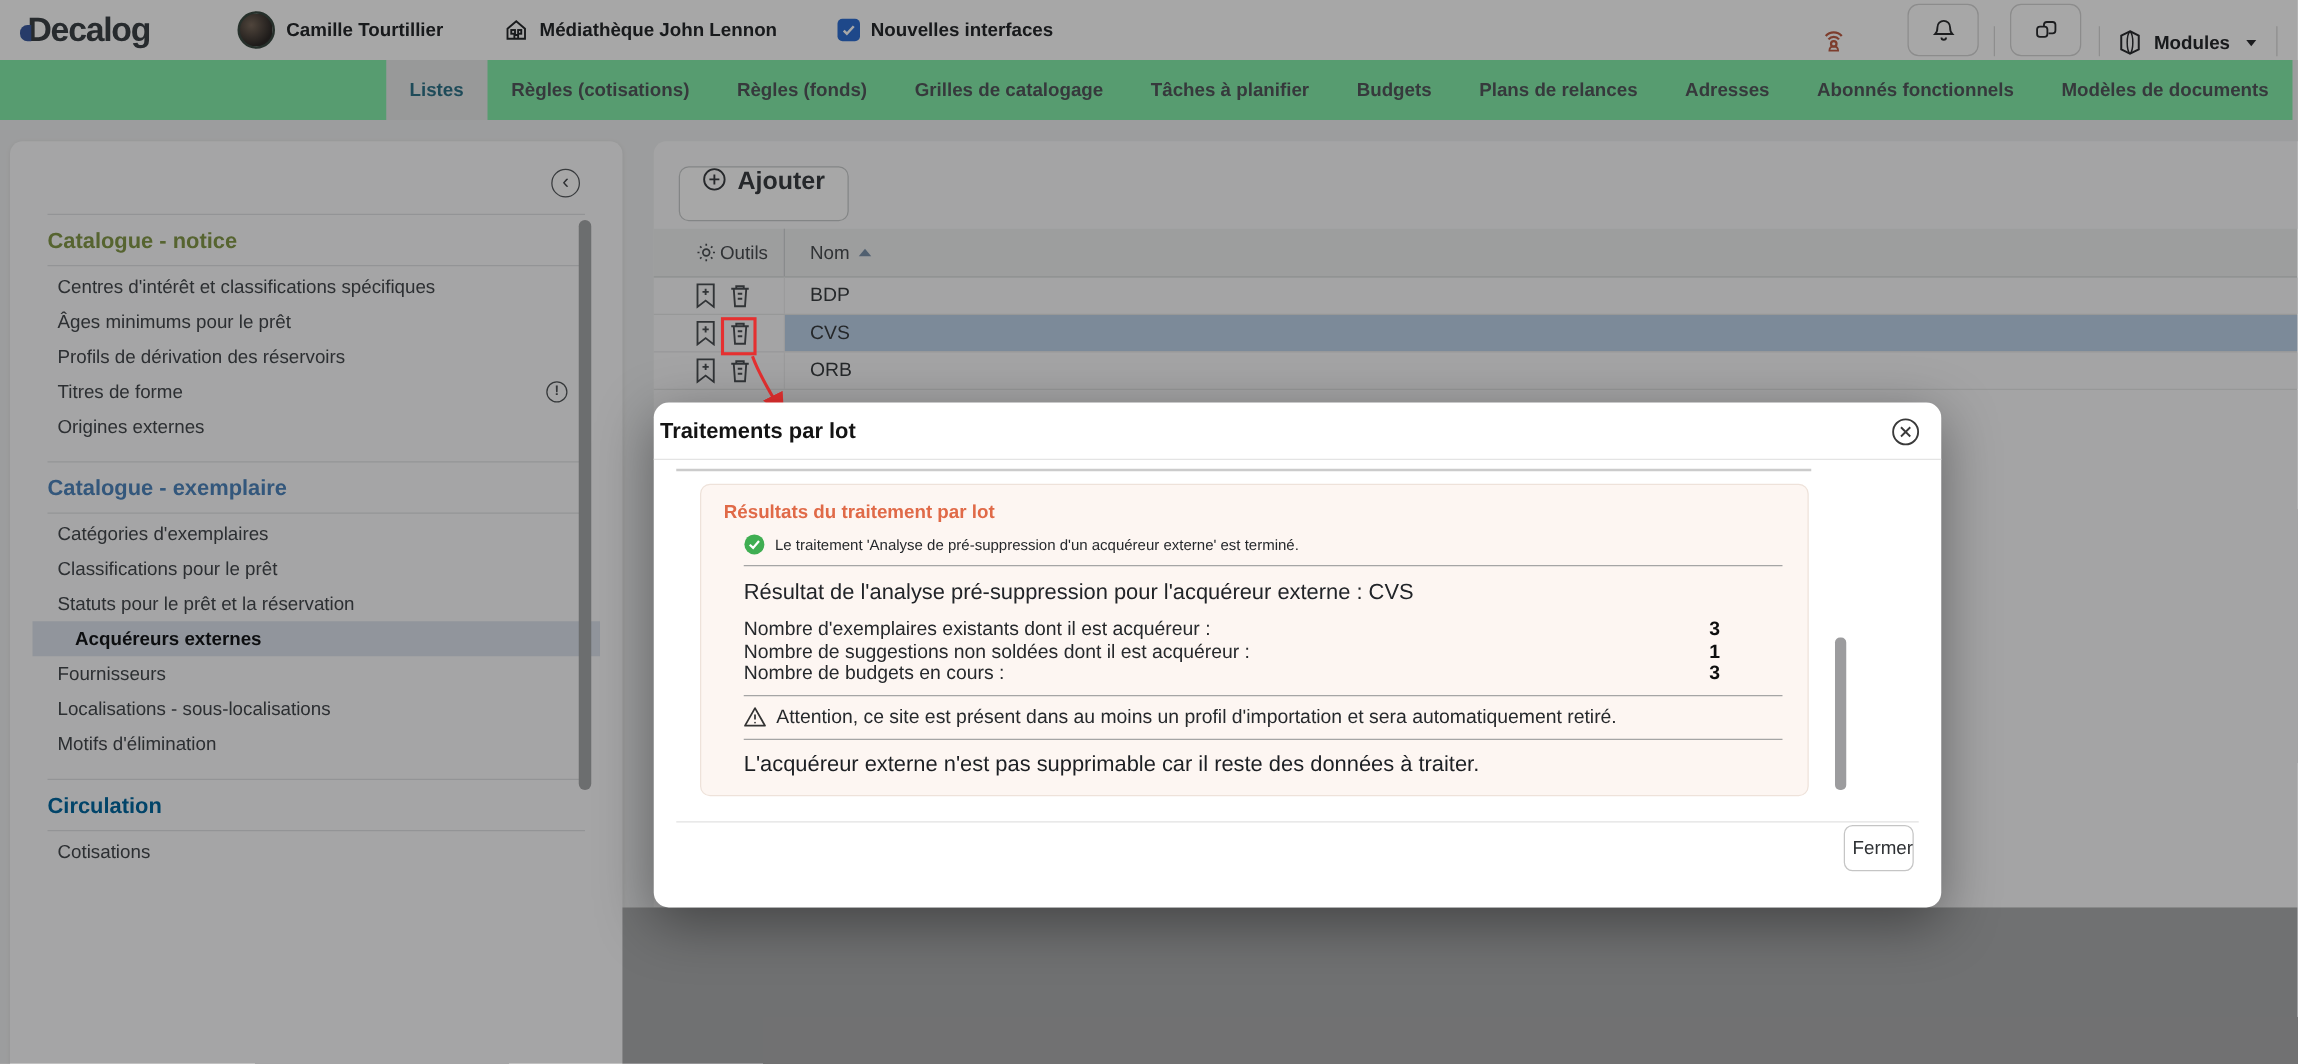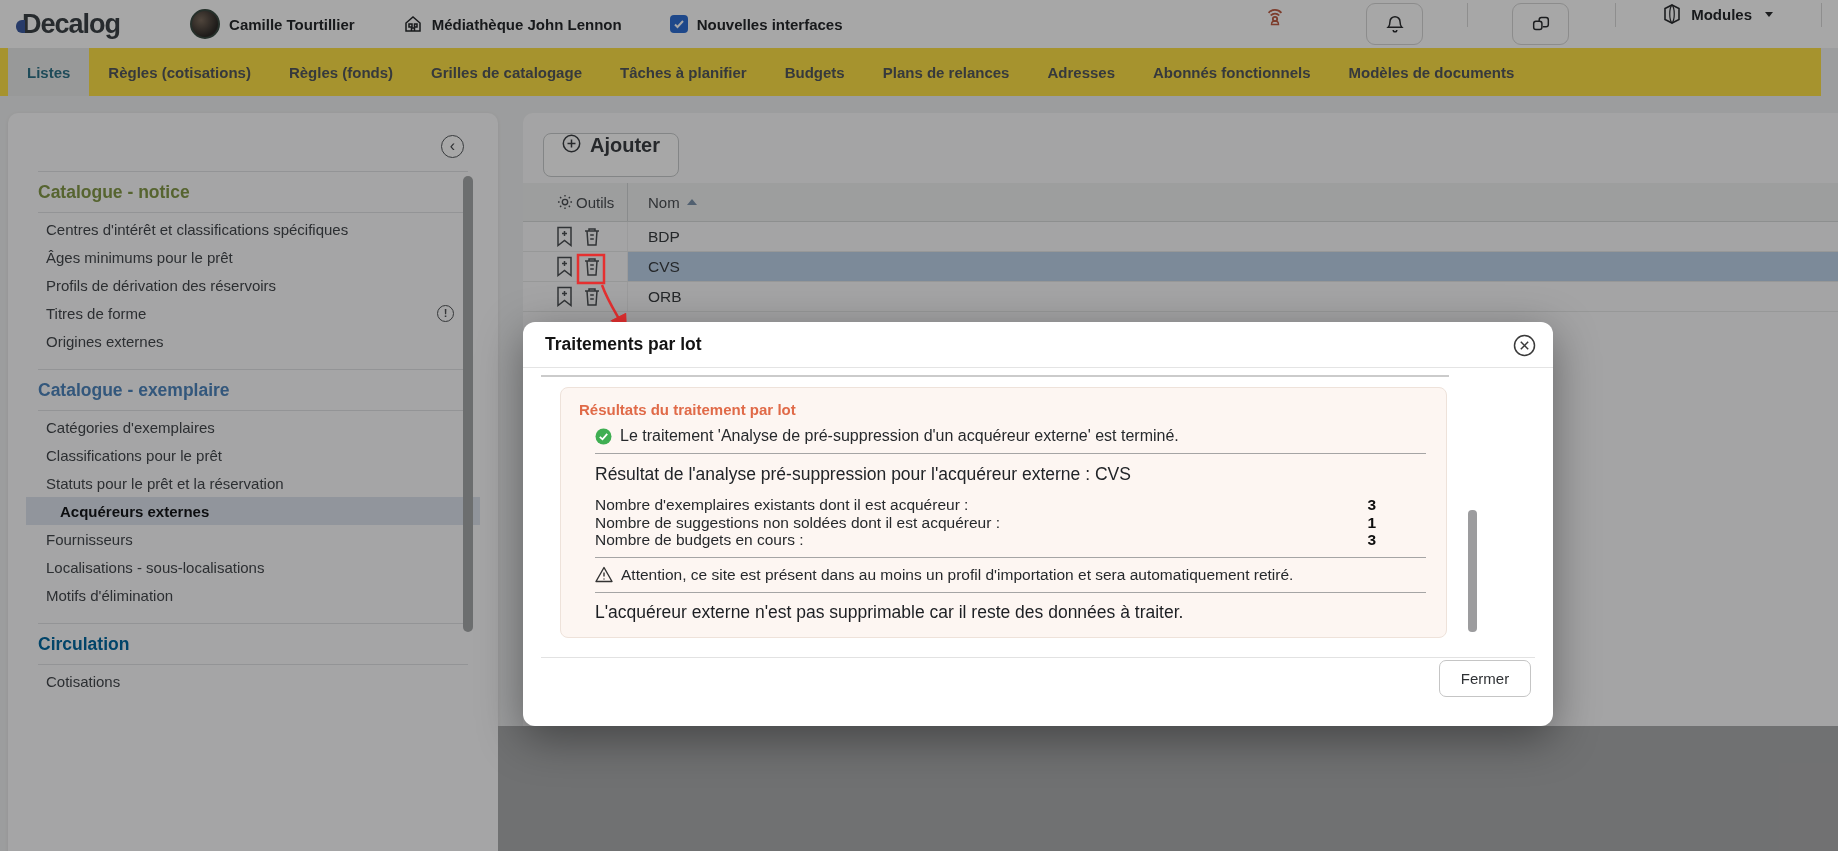--- a/index.html
+++ b/index.html
@@ -11,21 +11,21 @@
   .logo { font-size:27px; font-weight:800; color:#3c4247; letter-spacing:-1px; position:relative; padding-left:6px; }
   .logo::before { content:""; position:absolute; left:0; bottom:7px; width:9px; height:13px; background:#3c5ba0; border-radius:6px 0 0 6px; }
   .hgroup { display:flex; align-items:center; gap:9px; font-size:15px; font-weight:700; color:#26282b; }
   .avatar { width:30px; height:30px; border-radius:50%; background:radial-gradient(circle at 35% 35%, #7a6a5c, #2e2a28 70%); border:2px solid #3a4a42; }
   .hsep { width:1px; height:24px; background:#d9d9d9; }
   .chk { width:18px; height:18px; border-radius:4px; background:#2e6fd3; display:flex; align-items:center; justify-content:center; }
   .iconbtn { width:57px; height:42px; border:1px solid #d6d6d6; border-radius:9px; background:#fff; display:flex; align-items:center; justify-content:center; }
   .caret { width:0; height:0; border-left:4px solid transparent; border-right:4px solid transparent; border-top:5px solid #2b2d30; margin-left:4px; }
 
   
-  .tabsbar { position:absolute; left:0; top:48px; right:17px; height:48px; background:#fde047; display:flex; align-items:stretch; padding-left:8px; z-index:2; }
+  .tabsbar { position:absolute; left:0; top:48px; right:4px; height:48px; background:#86efac; display:flex; align-items:stretch; padding-left:8px; z-index:2;justify-content:flex-end; }
   .tab { display:flex; align-items:center; padding:0 19px; font-size:15px; font-weight:700; color:#53585c; }
   .tab.active { color:#2f7389; background:#e8eaea; }
 
   
   .sidebar { position:absolute; left:8px; top:113px; width:490px; height:760px; background:#fcfcfd; border-radius:10px; box-shadow:0 1px 4px rgba(0,0,0,.07); z-index:3; padding:58px 30px 0 30px; }
   .collapse { position:absolute; top:22px; right:34px; width:23px; height:23px; border:1.5px solid #565a5e; border-radius:50%; color:#46494d; font-size:16px; line-height:20px; text-align:center; background:#fff; }
   .sdiv { border:none; border-top:1px solid #e1e3e5; margin:0; }
   .sect h3 { margin:10px 0 9px; font-size:17.5px; font-weight:800; }
   .sect ul { list-style:none; margin:2px 0 0; padding:0 0 14px; }
   .sect li { height:28px; display:flex; align-items:center; padding-left:8px; font-size:15px; color:#44484d; }
@@ -48,38 +48,38 @@
   .row .name { padding-left:20px; font-size:15.5px; color:#393d41; }
   .row.sel { background:linear-gradient(90deg, rgba(0,0,0,0) 0 105px, #bed3ea 105px 100%); }
   .dark-strip { position:absolute; left:498px; top:726px; width:1340px; height:125px; background:#acadae; z-index:3; }
 
   
   .overlay { position:absolute; inset:0; background:rgba(0,0,0,0.345); z-index:10; }
   .annot { position:absolute; left:570px; top:248px; width:90px; height:100px; z-index:20; pointer-events:none; }
 
   
   .modal { position:absolute; left:523px; top:322px; width:1030px; height:404px; background:#fff; border-radius:12px; box-shadow:0 12px 45px rgba(0,0,0,.4); z-index:30; }
-  .m-head { height:46px; display:flex; align-items:center; padding:0 22px; border-bottom:1px solid #e4e4e4; position:relative; }
+  .m-head { height:46px; display:flex; align-items:center; padding:0 5px; border-bottom:1px solid #e4e4e4; position:relative; }
   .m-title { font-size:17.5px; font-weight:800; color:#141414; }
   .m-close { position:absolute; right:17px; top:12px; width:23px; height:23px; background:none; border:none; padding:0; cursor:pointer; }
   .m-track { height:2px; background:#cbcbcb; margin:7px 0 0 18px; width:908px; }
   .m-body { position:absolute; left:0; top:46px; right:0; bottom:86px; overflow:hidden; }
   .m-panel { margin:10px 0 0 37px; width:887px; background:#fdf6f2; border:1px solid #eee2da; border-radius:8px; padding:13px 20px 14px 18px; }
   .p-title { color:#e06a48; font-weight:800; font-size:15px; }
   .p-inner { padding-left:16px; }
-  .p-check { margin-top:9px; display:flex; align-items:center; gap:8px; font-size:16px; color:#26292c; }
+  .p-check { margin-top:9px; display:flex; align-items:center; gap:8px; font-size:12px; color:#26292c; }
   .p-hr { border:none; border-top:1px solid #a5a5a5; margin:8px 0; }
   .p-result { font-size:17.5px; color:#212428; margin:10px 0 11px; }
   .crow { position:relative; font-size:15.5px; color:#26292c; line-height:17.5px; }
   .crow b { position:absolute; right:50px; top:0; font-weight:800; color:#0e0e0e; font-size:15.5px; }
   .p-warn { display:flex; align-items:center; gap:8px; font-size:15.5px; color:#26292c; margin:2px 0; }
   .p-concl { font-size:17.5px; color:#1c1f23; margin-top:9px; }
   .m-scroll { position:absolute; right:76px; top:188px; width:9px; height:122px; background:#9c9c9e; border-radius:4px; }
   .m-footline { position:absolute; left:18px; right:18px; bottom:68px; border-top:1px solid #e2e2e2; }
-  .fermer { position:absolute; right:22px; bottom:29px; width:92px; height:37px; border:1px solid #c5c5c5; border-radius:7px; background:#fff; font-size:15px; color:#2e3134; font-family:"Liberation Sans",sans-serif; cursor:pointer; }
+  .fermer { position:absolute; right:22px; bottom:29px; width:56px; height:37px; border:1px solid #c5c5c5; border-radius:7px; background:#fff; font-size:15px; color:#2e3134; font-family:"Liberation Sans",sans-serif; cursor:pointer; }
   svg { display:block; }
 </style>
 </head>
 <body>
 
 <div class="stage">
 
   <div class="hdr">
     <div class="logo">Decalog</div>
 
@@ -102,21 +102,21 @@
 
     <div class="hgroup" style="margin-left:48px;">
       <span class="chk">
         <svg width="12" height="12" viewBox="0 0 12 12" fill="none" stroke="#fff" stroke-width="2">
             <path d="M2 6.5 L4.5 9 L10 3"></path>
           </svg>
       </span>
       <span>Nouvelles interfaces</span>
     </div>
 
-    <div style="margin-left:auto; display:flex; align-items:flex-start;gap:32px;">
+    <div style="margin-left:auto; display:flex; align-items:flex-end;">
       <span style="margin-right:46px;">
         <svg width="26" height="26" viewBox="0 0 26 26" fill="none" stroke="#bf5e45" stroke-width="1.8">
           <circle cx="13" cy="16" r="2.2"></circle>
             <path d="M13 18 c-2.5 0 -3.5 1.5 -3.5 3.5 h7 c0 -2 -1 -3.5 -3.5 -3.5 Z" stroke-width="1.4"></path>
           <path d="M8.8 12.5 a5.5 5.5 0 0 1 8.4 0"></path>
             <path d="M6.6 9.8 a8.5 8.5 0 0 1 12.8 0"></path>
         </svg>
       </span>
       <button class="iconbtn">
         <span>

